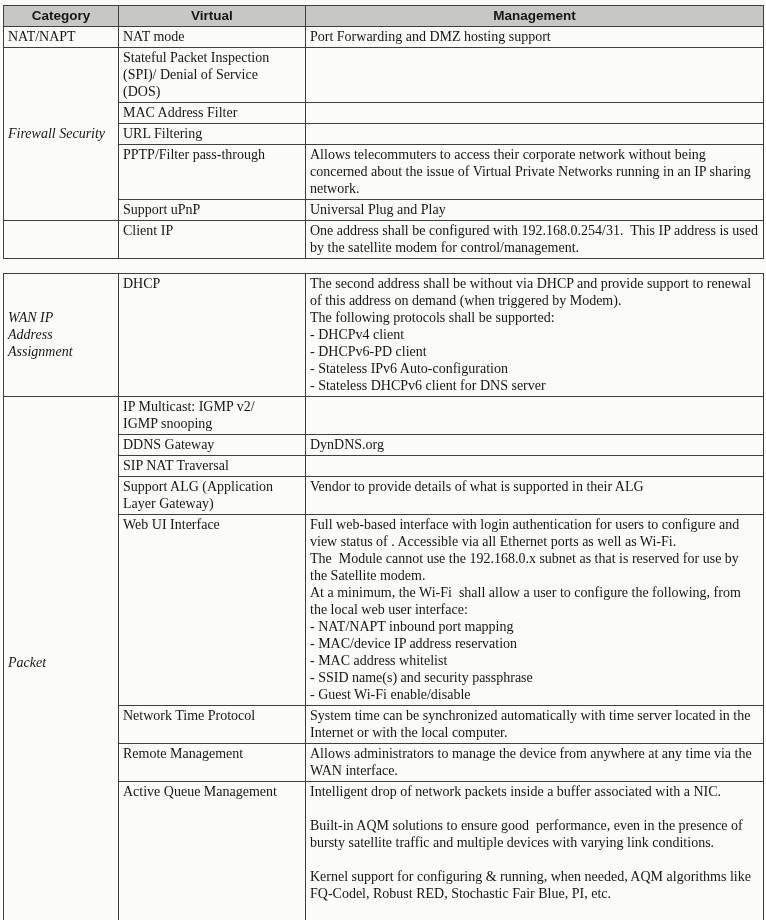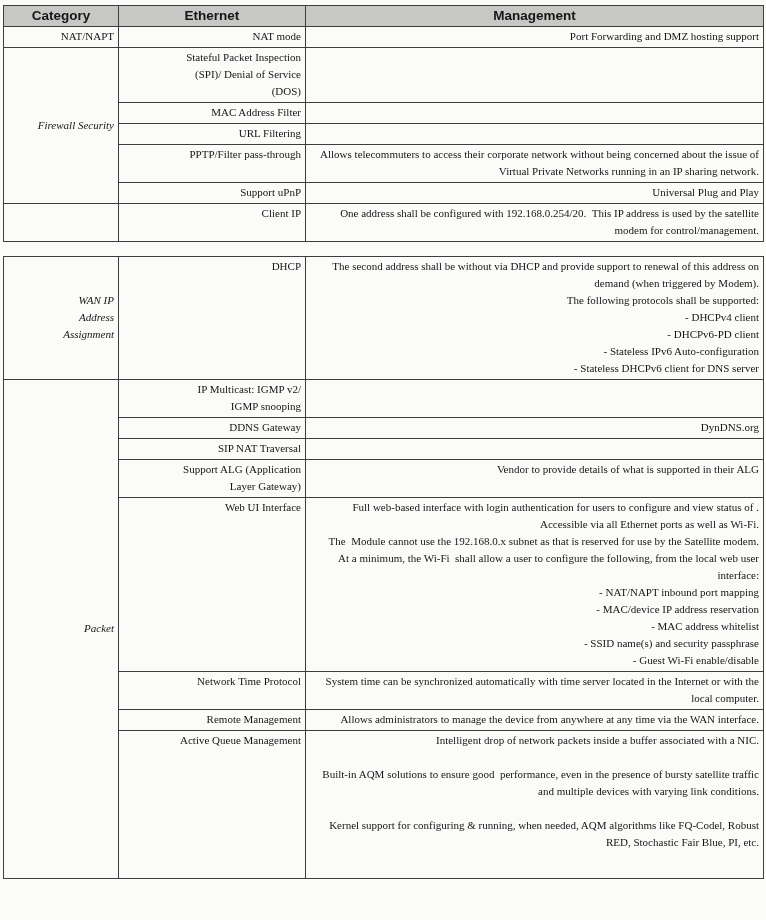--- a/index.html
+++ b/index.html
@@ -8,27 +8,26 @@
     background: #fbfbf9;
     font-family: "Liberation Serif", serif;
     color: #161616;
     overflow: hidden;
   }
   .page { padding: 5px 3px 0 3px; }
   table { border-collapse: collapse; table-layout: fixed; width: 760px; }
   th, td {
     border: 1px solid #3e3e3e;
     padding: 1px 4px 2px 4px;
-    font-size: 11px;
+    font-size: 14px;
     line-height: 17px;
     vertical-align: top;
     white-space: pre-wrap;
     overflow: hidden;
     word-wrap: break-word;
-    text-align: right;
   }
   th {
     font-family: "Liberation Sans", sans-serif;
     font-weight: bold;
     text-align: center;
     background: #c7c7c5;
     font-size: 13.5px;
     line-height: 16px;
     padding: 2px 4px;
   }
@@ -43,21 +42,21 @@
 
   <table>
     <colgroup>
       <col style="width:115px">
       <col style="width:187px">
       <col style="width:458px">
     </colgroup>
     <tbody>
       <tr>
         <th>Category</th>
-        <th>Ethernet</th>
+        <th>Virtual</th>
         <th>Management</th>
       </tr>
       <tr>
         <td>NAT/NAPT</td>
         <td>NAT mode</td>
         <td>Port Forwarding and DMZ hosting support</td>
       </tr>
       <tr>
         <td class="cat-mid" rowspan="5">Firewall Security</td>
         <td>Stateful Packet Inspection
@@ -77,21 +76,21 @@
         <td>PPTP/Filter pass-through</td>
         <td>Allows telecommuters to access their corporate network without being concerned about the issue of Virtual Private Networks running in an IP sharing network.</td>
       </tr>
       <tr>
         <td>Support uPnP</td>
         <td>Universal Plug and Play</td>
       </tr>
       <tr>
         <td></td>
         <td>Client IP</td>
-        <td>One address shall be configured with 192.168.0.254/20.  This IP address is used by the satellite modem for control/management.</td>
+        <td>One address shall be configured with 192.168.0.254/31.  This IP address is used by the satellite modem for control/management.</td>
       </tr>
     </tbody>
   </table>
 
   <div class="tbl-gap"></div>
 
   <table>
     <colgroup>
       <col style="width:115px">
       <col style="width:187px">

